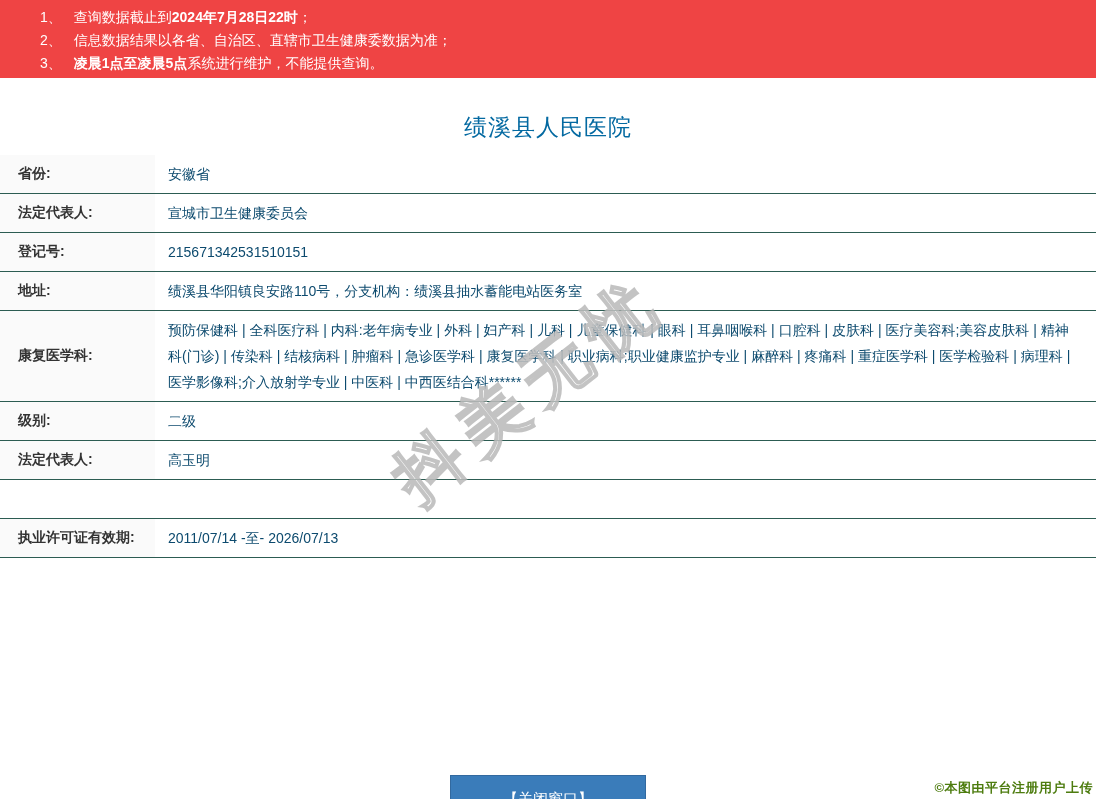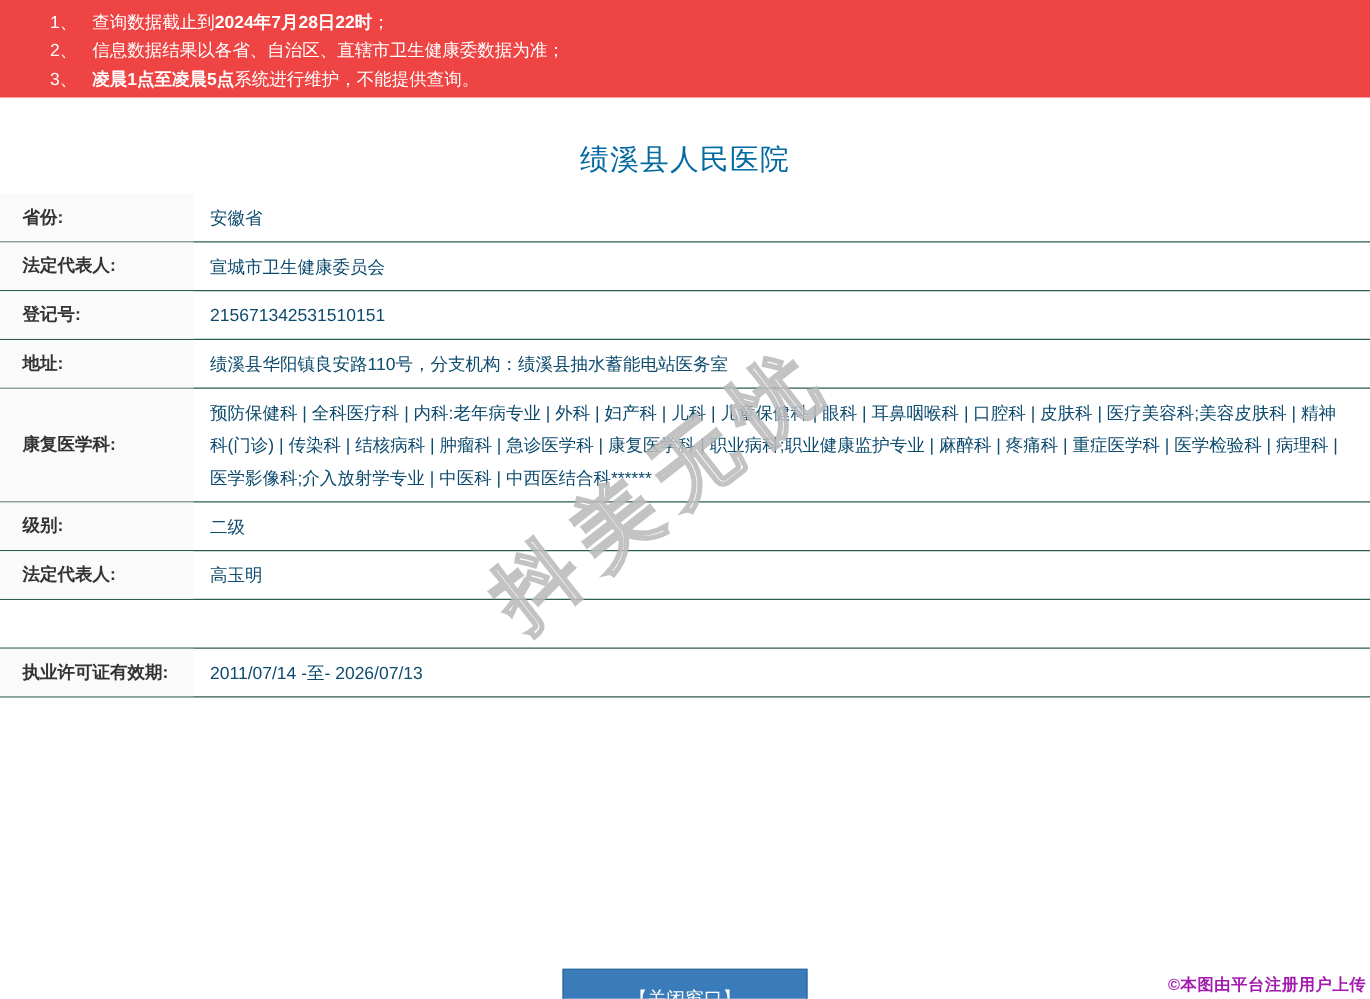--- a/index.html
+++ b/index.html
@@ -99,21 +99,21 @@
     cursor: pointer;
   }
 
   
   .credit {
     position: absolute;
     right: 3px;
     top: 779px;
     font-size: 13px;
     font-weight: bold;
-    color: #a21caf;
+    color: #4d7c0f;
     text-shadow: -1px -1px 0 #fff, 1px -1px 0 #fff, -1px 1px 0 #fff, 1px 1px 0 #fff;
     letter-spacing: 0.5px;
   }
 </style>
 </head>
 <body>
 
 <div class="banner">
   <div class="notice-line">
     <span class="notice-num">1、</span><span>查询数据截止到</span><span class="notice-bold">2024年7月28日22时</span><span>；</span>

